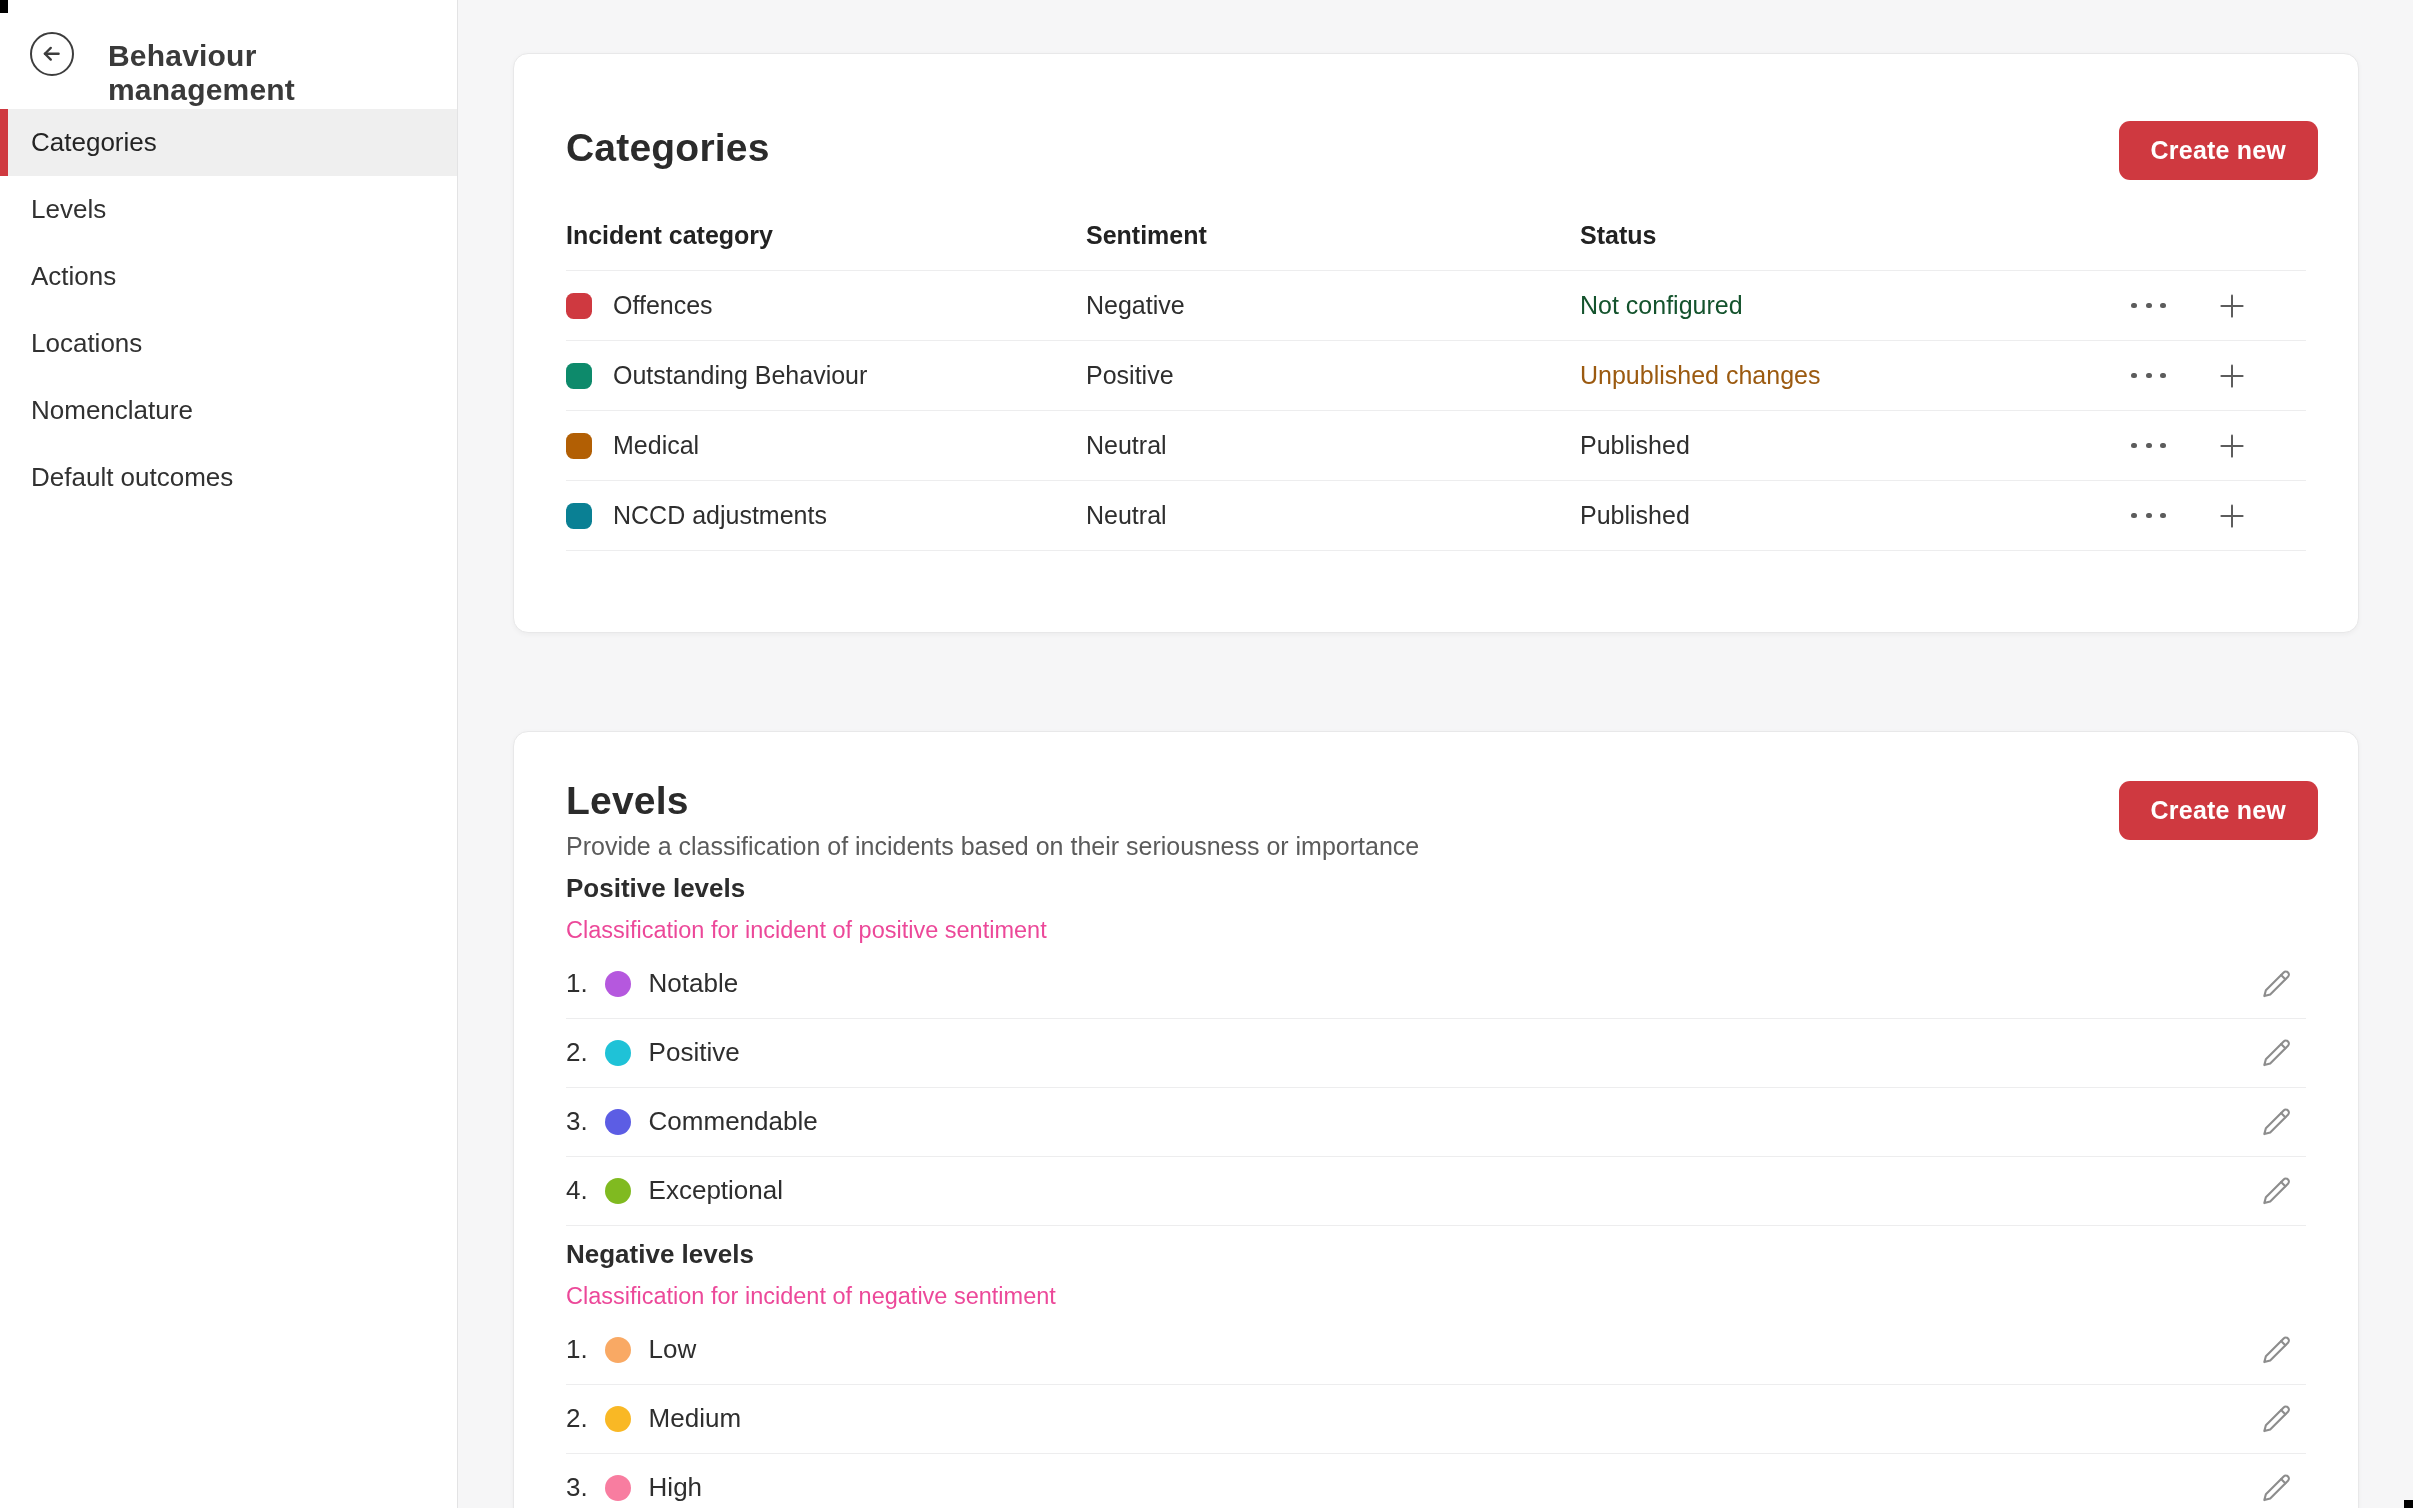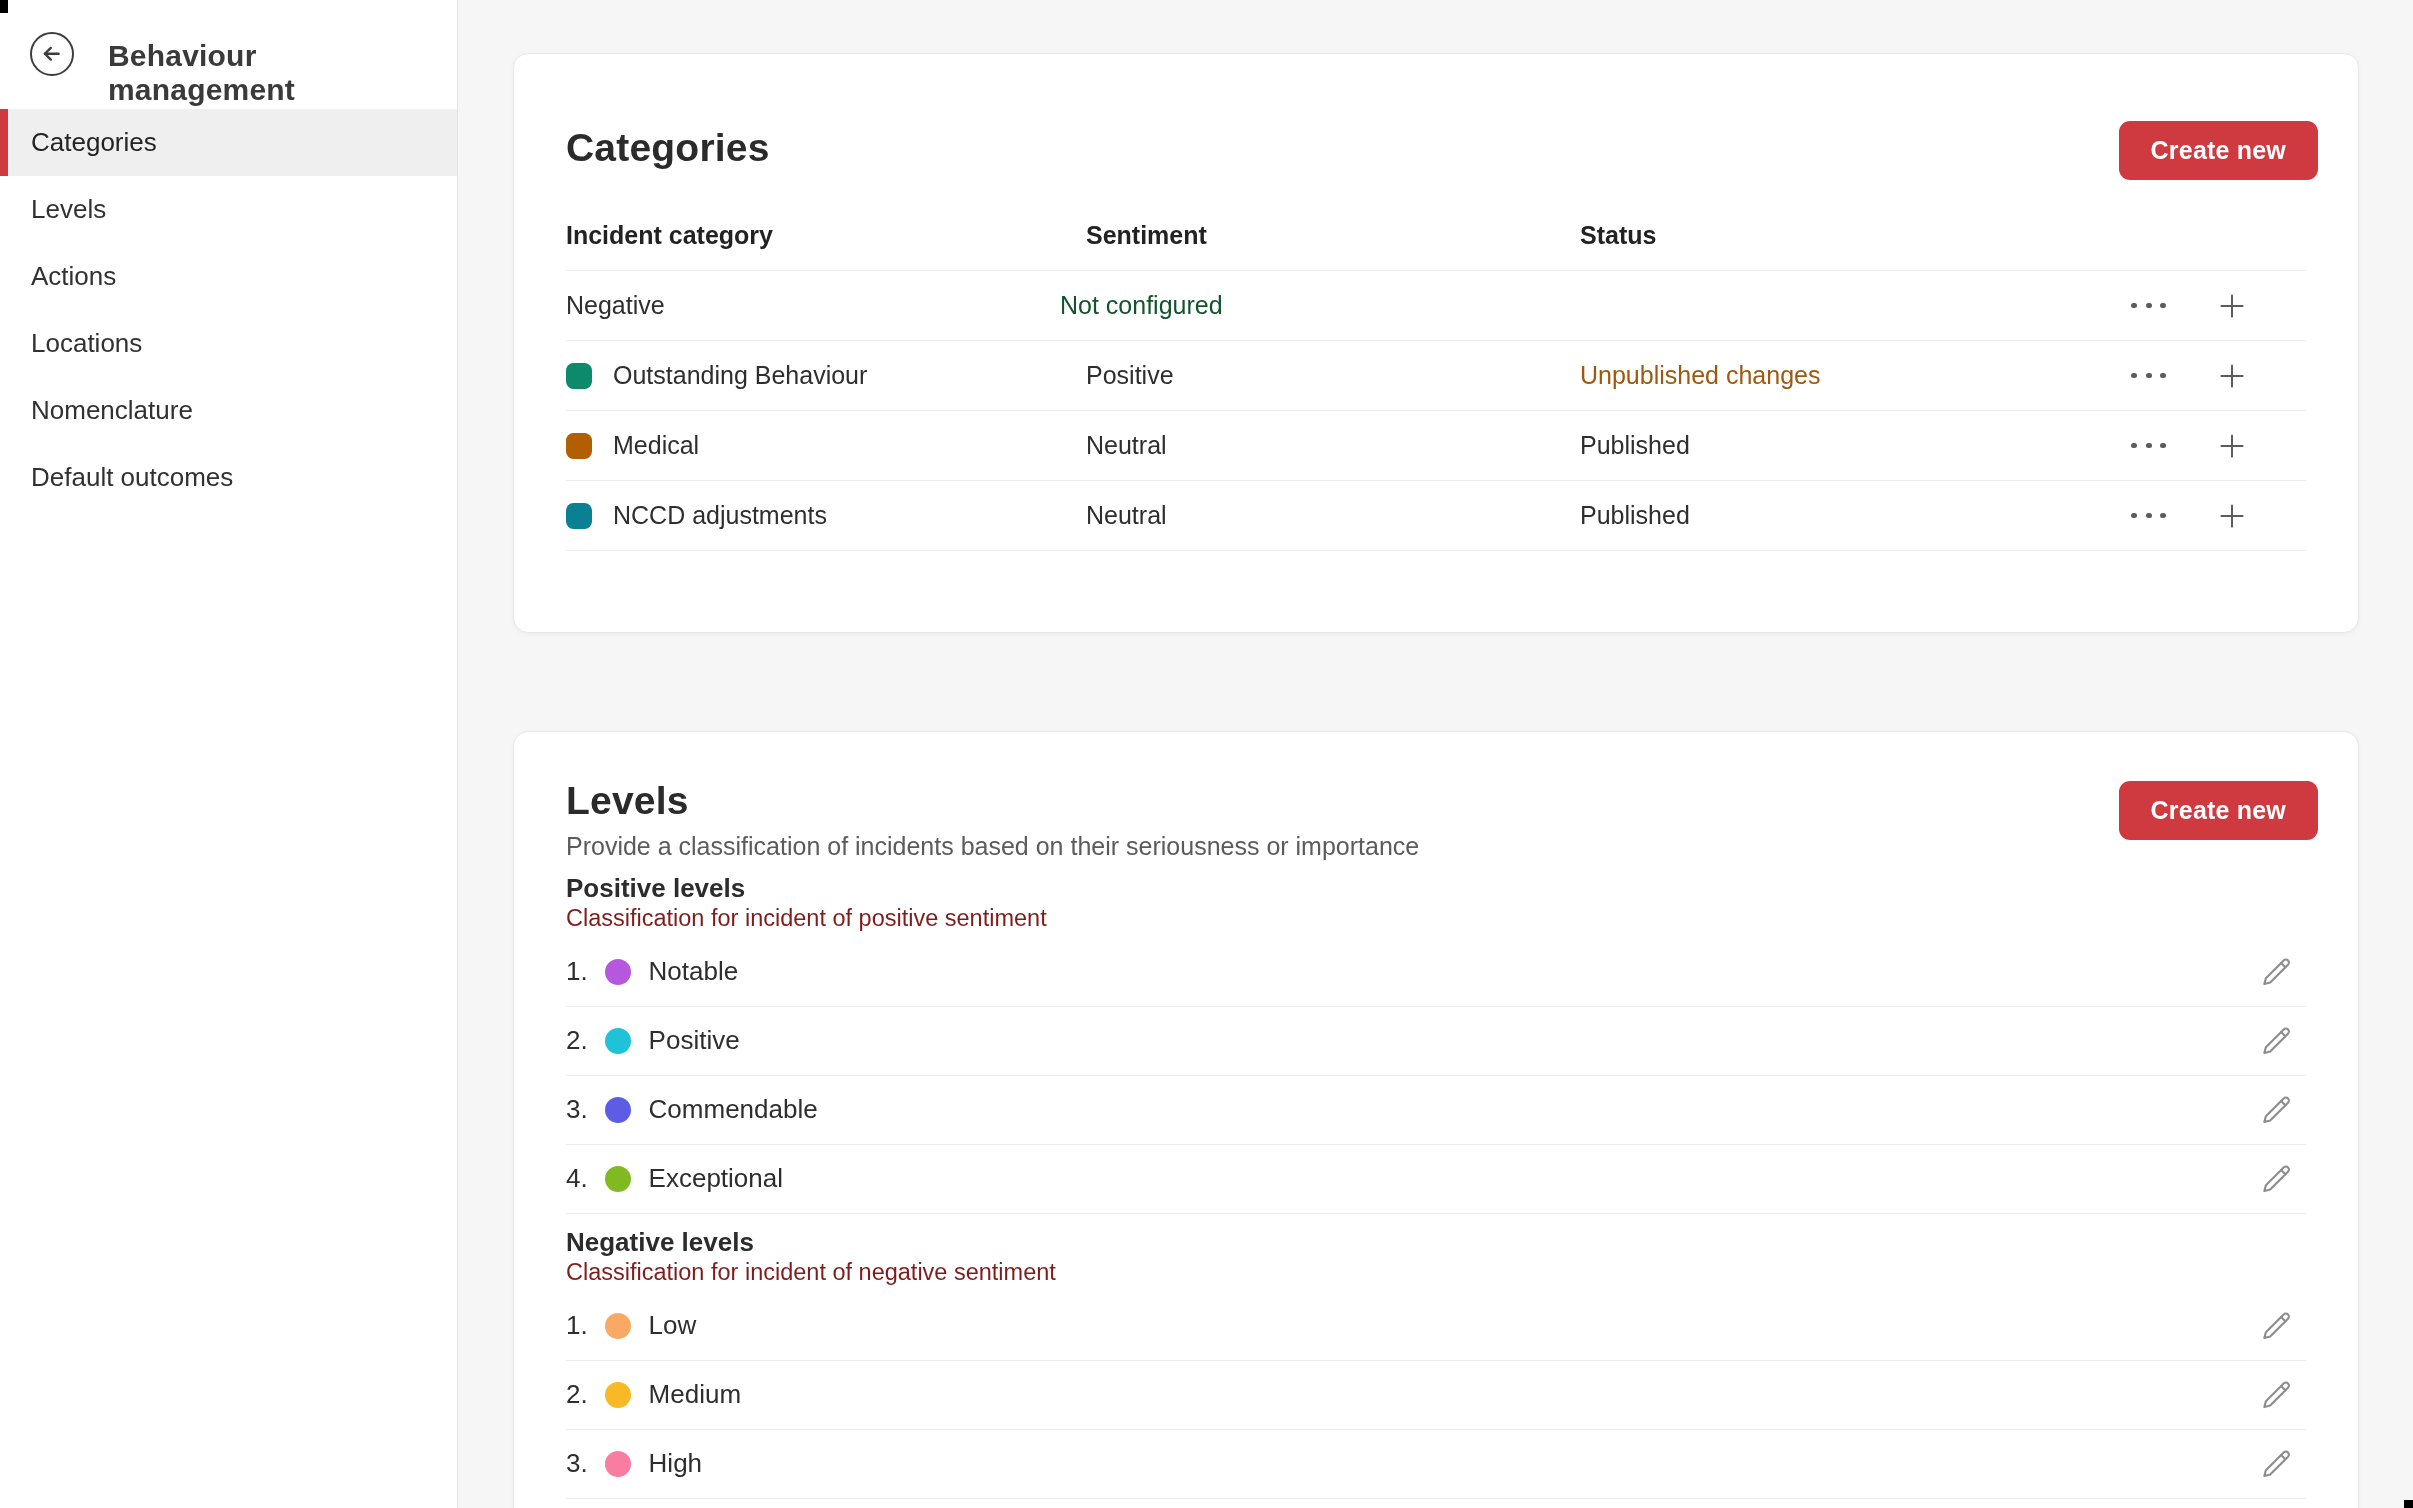--- a/index.html
+++ b/index.html
@@ -92,21 +92,21 @@
 
   .icon-btn { background:none; border:none; cursor:pointer; display:flex; align-items:center; justify-content:center; padding:5px; }
   .dots-btn { gap:8.4px; }
   .dots-btn .dot { width:5.9px; height:5.9px; border-radius:50%; background:#5c5c5c; }
   .plus-btn svg { width:34px; height:34px; stroke:#5c5c5c; stroke-width:1.4; fill:none; stroke-linecap:round; }
 
   
   .lv-section { margin-top:11.7px; }
   .lv-section + .lv-section { margin-top:13.4px; }
   .lv-heading { font-size:26px; line-height:30px; font-weight:700; color:#2c2c2c; }
-  .lv-subheading { font-size:23.5px; line-height:28.5px; color:#7f1d1d; margin-top:1px; }
+  .lv-subheading { font-size:23.5px; line-height:28.5px; color:#ec4899; margin-top:13px; }
   .lv-list { margin-top:5px; }
   .lv-row {
     display:flex; align-items:center; height:69px;
     border-bottom:1.7px solid #ededee; font-size:26px; color:#2e2e2e;
   }
   .lv-num { width:39px; flex:0 0 auto; }
   .lv-dot { width:26px; height:26px; border-radius:50%; margin-right:17.6px; flex:0 0 auto; }
   .edit-btn { margin-left:auto; margin-right:6.7px; }
   .edit-btn svg { width:34px; height:34px; stroke:#8d8d8d; stroke-width:1.5; fill:none; stroke-linecap:round; stroke-linejoin:round; }
 </style>
@@ -163,20 +163,24 @@
 
     <div class="cat-table">
       <div class="t-head">
         <div class="col-name">Incident category</div>
         <div class="col-sent">Sentiment</div>
         <div class="col-status">Status</div>
         <div class="col-actions"></div>
       </div>
       <div class="t-rows" id="cat-rows">
   <div class="t-row">
+    <div class="col-name">
+      <span class="cat-swatch" style="background: rgb(207, 57, 64);"></span>
+      <span class="cat-name">Offences</span>
+    </div>
     <div class="col-sent">Negative</div>
     <div class="col-status"><span class="status muted">Not configured</span></div>
     <div class="col-actions">
       <button class="icon-btn dots-btn">
         <span class="dot"></span>
                 <span class="dot"></span>
                 <span class="dot"></span>
       </button>
       <button class="icon-btn plus-btn">
         <span style="display:flex">

